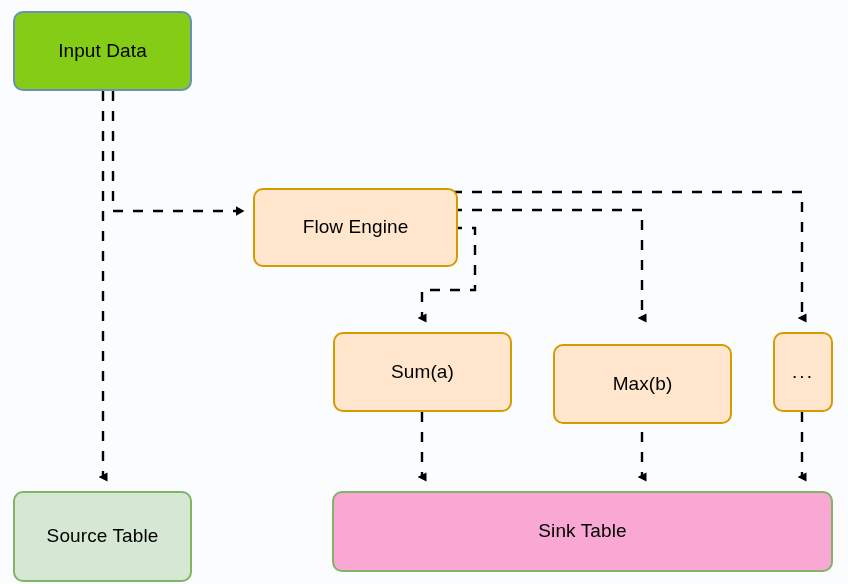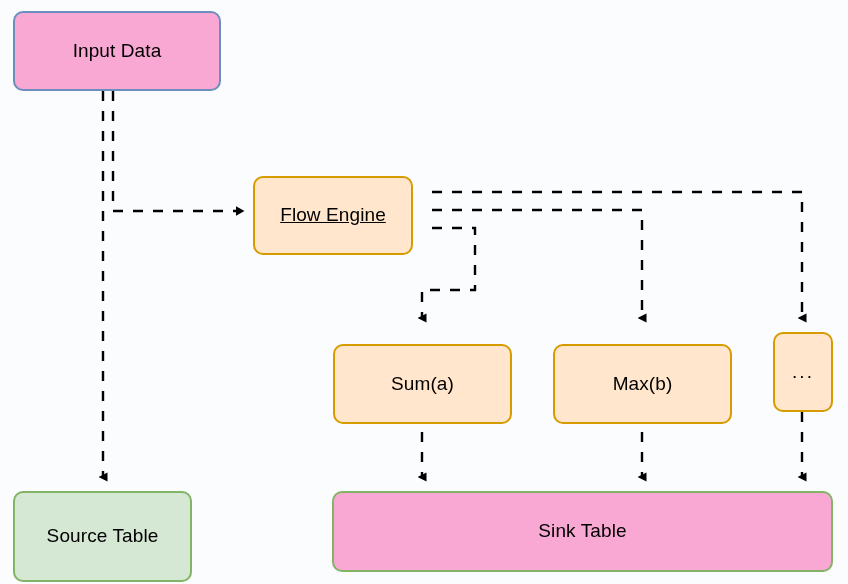--- a/index.html
+++ b/index.html
@@ -81,29 +81,29 @@
 
     <path d="M 432 228 L 475 228 L 475 290 L 422 290 L 422 318" fill="none" stroke="#000000" stroke-width="2.4" stroke-dasharray="10 10" marker-end="url(#arrowhead)"></path>
 
     <path d="M 422 412 L 422 477" fill="none" stroke="#000000" stroke-width="2.4" stroke-dasharray="10 10" marker-end="url(#arrowhead)"></path>
 
     <path d="M 642 412 L 642 477" fill="none" stroke="#000000" stroke-width="2.4" stroke-dasharray="10 10" marker-end="url(#arrowhead)"></path>
 
     <path d="M 802 412 L 802 477" fill="none" stroke="#000000" stroke-width="2.4" stroke-dasharray="10 10" marker-end="url(#arrowhead)"></path>
   </svg>
 
-  <div class="node node-input" style="left: 13px; top: 11px; width: 208px; height: 80px; background: #f9a8d4; border-color: rgb(108, 142, 191);">
+  <div class="node node-input" style="left: 13px; top: 11px; width: 179px; height: 80px; background: #84cc16; border-color: rgb(108, 142, 191);">
     <span>Input Data</span>
   </div>
 
-  <div class="node node-process" style="left: 253px; top: 176px; width: 160px; height: 79px; background: rgb(255, 230, 204); border-color: rgb(215, 155, 0); text-decoration: underline;">
+  <div class="node node-process" style="left: 253px; top: 188px; width: 205px; height: 79px; background: rgb(255, 230, 204); border-color: rgb(215, 155, 0);">
     <span>Flow Engine</span>
   </div>
 
-  <div class="node node-process" style="left: 333px; top: 332px; width: 179px; height: 80px; background: rgb(255, 230, 204); border-color: rgb(215, 155, 0); margin-top: 12px;">
+  <div class="node node-process" style="left: 333px; top: 332px; width: 179px; height: 80px; background: rgb(255, 230, 204); border-color: rgb(215, 155, 0);">
     <span>Sum(a)</span>
   </div>
 
   <div class="node node-process" style="left: 553px; top: 332px; width: 179px; height: 80px; background: rgb(255, 230, 204); border-color: rgb(215, 155, 0); margin-top: 12px;">
     <span>Max(b)</span>
   </div>
 
   <div class="node node-process node-ellipsis" style="left: 773px; top: 332px; width: 60px; height: 80px; background: rgb(255, 230, 204); border-color: rgb(215, 155, 0);">
     <span>...</span>
   </div>

